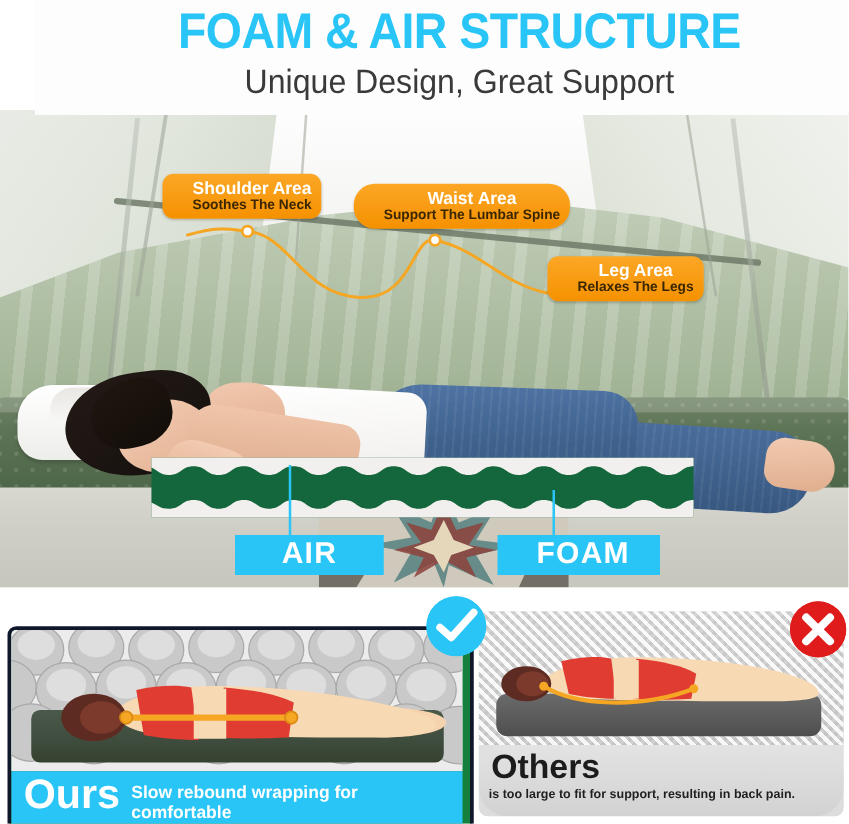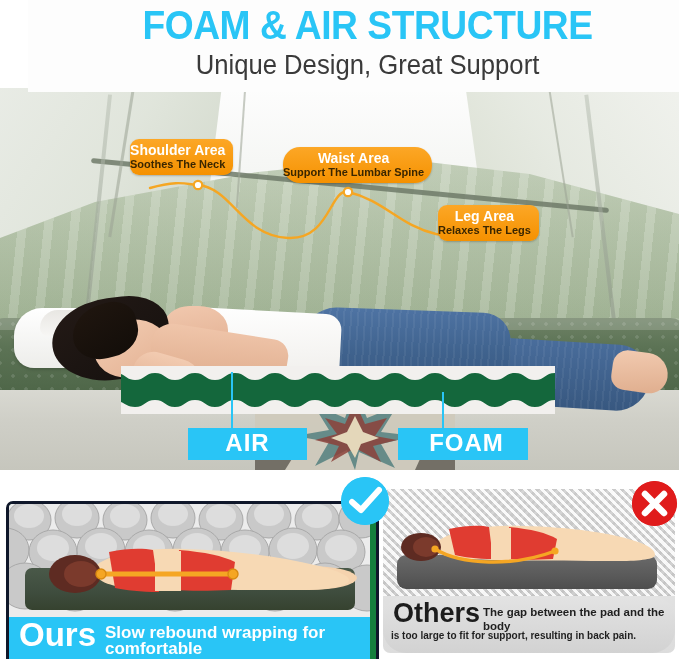--- a/index.html
+++ b/index.html
@@ -78,21 +78,21 @@
     background:linear-gradient(170deg,#f2cbb1,#dfad8d);border-radius:18px 26px 22px 16px;transform:rotate(8deg);}
 
   
   .ground{position:absolute;left:0;top:300px;width:679px;height:82px;
     background:linear-gradient(180deg,#d9d9d2 0%,#cfcfc7 40%,#c6c6bd 100%);}
   .rug-star{position:absolute;left:255px;top:300px;width:200px;height:82px;opacity:.95;}
 
   
   .curve-svg{position:absolute;left:0;top:88px;width:679px;height:382px;z-index:18;pointer-events:none;}
   .badge{position:absolute;background:linear-gradient(180deg,#FCA726 0%,#F59100 100%);
-    border-radius:9px;padding:3px 8px 4px 0;text-align:center;z-index:22;
+    border-radius:9px;padding:3px 8px 4px 24px;text-align:center;z-index:22;
     box-shadow:0 1px 2px rgba(0,0,0,.22);}
   .badge-t{color:#fff;font-weight:bold;font-size:14px;line-height:16px;white-space:nowrap;}
   .badge-s{color:#3a2600;font-weight:bold;font-size:11px;line-height:13px;white-space:nowrap;}
 
   
   .band{position:absolute;left:121px;top:366px;width:434px;height:48px;z-index:30;}
   .lead{position:absolute;width:2px;background:#29C5F6;z-index:31;}
   .tag{position:absolute;background:#29C5F6;color:#fff;font-weight:bold;
     font-size:24px;line-height:24px;padding:3px 16px 5px 16px;z-index:32;
     letter-spacing:1px;text-align:center;}
@@ -100,21 +100,21 @@
   
   .ours{position:absolute;left:6px;top:501px;width:367px;height:170px;
     background:#15803d;border:3px solid #0f172a;border-radius:7px;overflow:hidden;z-index:35;}
   .ours-img{position:absolute;left:0;top:0;width:361px;height:113px;overflow:hidden;
     background:linear-gradient(180deg,#f1f1f1,#e2e2e2);}
   .foam-cells{position:absolute;left:0;top:0;width:361px;height:113px;}
   .ours-mat{position:absolute;left:16px;top:64px;width:330px;height:42px;
     background:linear-gradient(180deg,#4a5949 0%,#3e4c3d 60%,#36422f 100%);border-radius:7px;}
   .ours-txt{position:absolute;left:0;top:113px;width:361px;height:54px;background:#29C5F6;}
   .ours-h{position:absolute;left:10px;top:0px;font-size:33px;line-height:36px;font-weight:bold;color:#fff;}
-  .ours-p{position:absolute;left:96px;top:8px;width:260px;font-size:17px;line-height:16px;
+  .ours-p{position:absolute;left:96px;top:8px;width:260px;font-size:14px;line-height:16px;
     font-weight:bold;color:#fff;}
   .ours-p2{position:absolute;left:8px;top:36px;width:350px;font-size:13.5px;line-height:16px;
     font-weight:bold;color:#fff;}
 
   .others{position:absolute;left:383px;top:489px;width:292px;height:164px;
     background:linear-gradient(180deg,#e9e9e9,#dcdcdc);border-radius:7px;overflow:hidden;z-index:35;}
   .others-img{position:absolute;left:0;top:0;width:292px;height:107px;overflow:hidden;
     background:linear-gradient(180deg,#eeeeee,#dcdcdc);}
   .knit{position:absolute;left:0;top:0;width:292px;height:107px;
     background:
@@ -302,21 +302,20 @@
         <path d="M66,40 C84,36 98,36 106,38 L110,70 C94,70 80,68 72,66 Z" fill="#E03C31"></path>
         <path d="M126,38 C148,40 164,44 174,50 L170,70 C152,71 136,71 124,70 Z" fill="#E03C31"></path>
         <rect x="108" y="39" width="20" height="31" fill="#f7d9b4"></rect>
         <path d="M52,60 C78,76 130,78 172,62" fill="none" stroke="#F5A623" stroke-width="3.4" stroke-linecap="round"></path>
         <circle cx="52" cy="60" r="3.6" fill="#F5A623"></circle>
         <circle cx="172" cy="62" r="3.6" fill="#F5A623"></circle>
       </svg>
     </div>
     <div class="others-txt">
       <div class="others-h">Others</div>
-      <div class="others-p">The gap between the pad and the body</div>
       <div class="others-p2">is too large to fit for support, resulting in back pain.</div>
     </div>
   </div>
 
   <svg class="check" viewBox="0 0 48 48">
     <circle cx="24" cy="24" r="24" fill="#29C5F6"></circle>
     <path d="M11,25 L20,33 L38,13" fill="none" stroke="#fff" stroke-width="6" stroke-linecap="round" stroke-linejoin="round"></path>
   </svg>
   <svg class="xmark" viewBox="0 0 45 45">
     <circle cx="22.5" cy="22.5" r="22.5" fill="#E01B1B"></circle>

